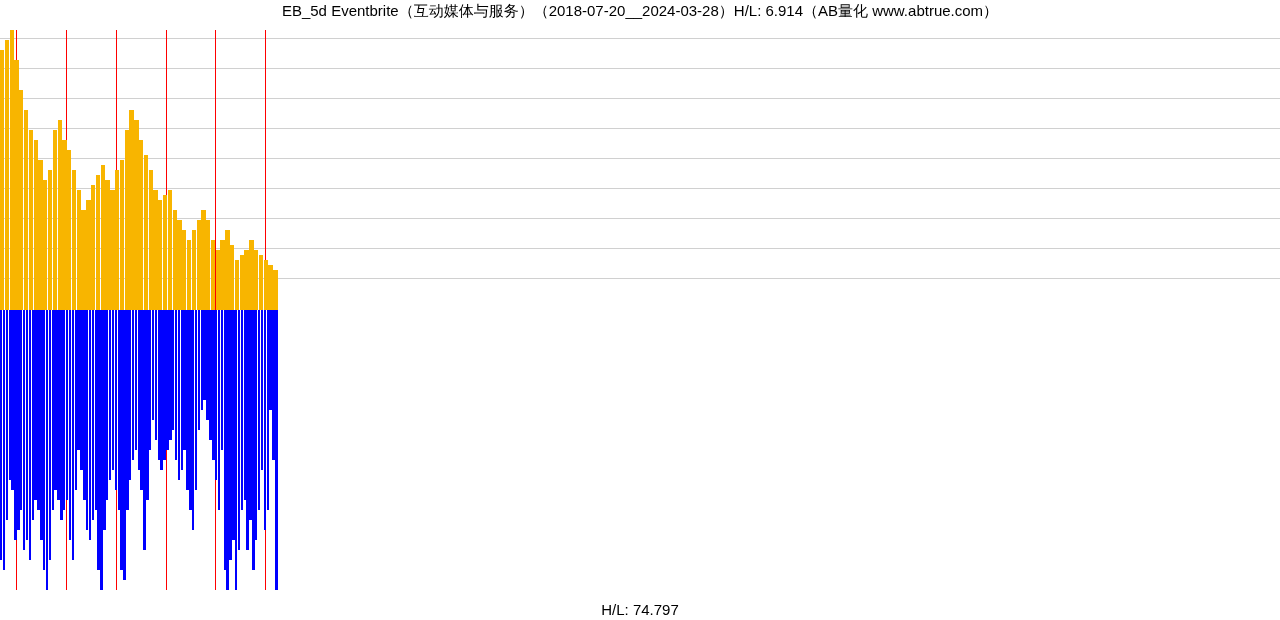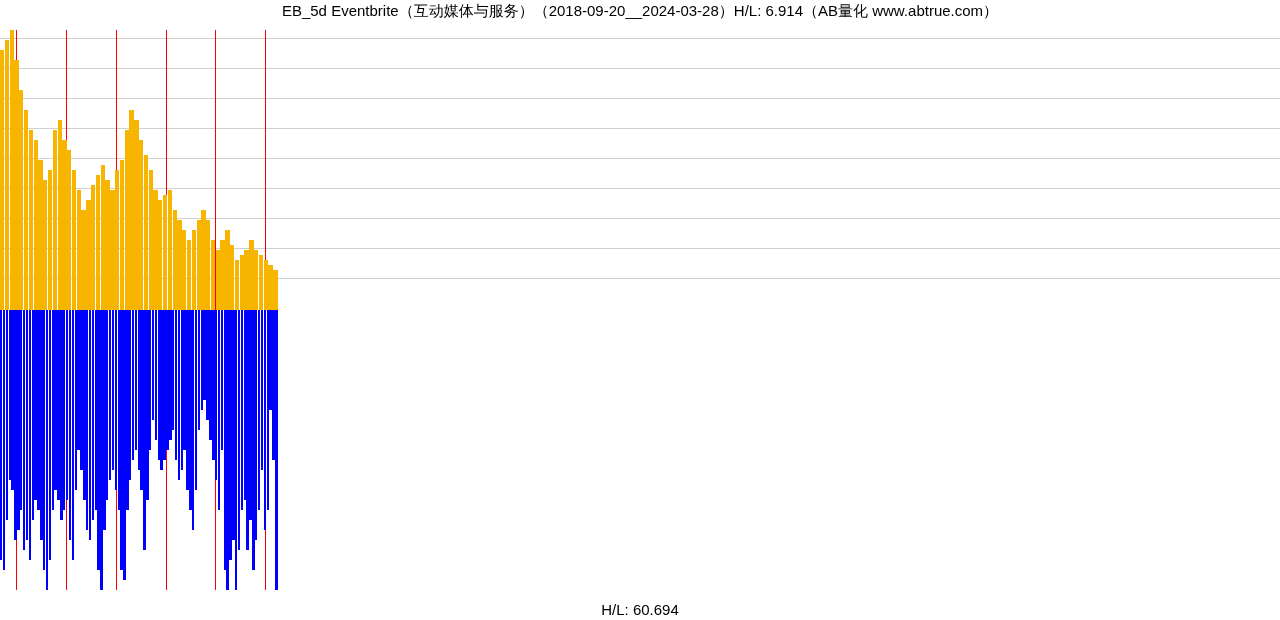--- a/index.html
+++ b/index.html
@@ -63,21 +63,21 @@
       left: 0;
       right: 0;
       text-align: center;
       font-size: 15px;
       color: #000;
     }
   </style>
 </head>
 <body>
 
-<div class="chart-title">EB_5d Eventbrite（互动媒体与服务）（2018-09-20__2024-03-28）H/L: 6.914（AB量化  www.abtrue.com）</div>
+<div class="chart-title">EB_5d Eventbrite（互动媒体与服务）（2018-07-20__2024-03-28）H/L: 6.914（AB量化  www.abtrue.com）</div>
 
 <div class="chart-area">
   <div id="gridlines">
       <div class="gridline" style="top: 8px;"></div>
       <div class="gridline" style="top: 38px;"></div>
       <div class="gridline" style="top: 68px;"></div>
       <div class="gridline" style="top: 98px;"></div>
       <div class="gridline" style="top: 128px;"></div>
       <div class="gridline" style="top: 158px;"></div>
       <div class="gridline" style="top: 188px;"></div>
@@ -246,13 +246,13 @@
       <div class="bar-blue" style="left: 257.938px; width: 2.43608px; height: 200px;"></div>
       <div class="bar-blue" style="left: 260.804px; width: 2.43608px; height: 160px;"></div>
       <div class="bar-blue" style="left: 263.67px; width: 2.43608px; height: 220px;"></div>
       <div class="bar-blue" style="left: 266.536px; width: 2.43608px; height: 200px;"></div>
       <div class="bar-blue" style="left: 269.402px; width: 2.43608px; height: 100px;"></div>
       <div class="bar-blue" style="left: 272.268px; width: 2.43608px; height: 150px;"></div>
       <div class="bar-blue" style="left: 275.134px; width: 2.43608px; height: 280px;"></div>
     </div>
 </div>
 
-<div class="bottom-label">H/L: 60.694</div>
+<div class="bottom-label">H/L: 74.797</div>
 
 </body></html>

